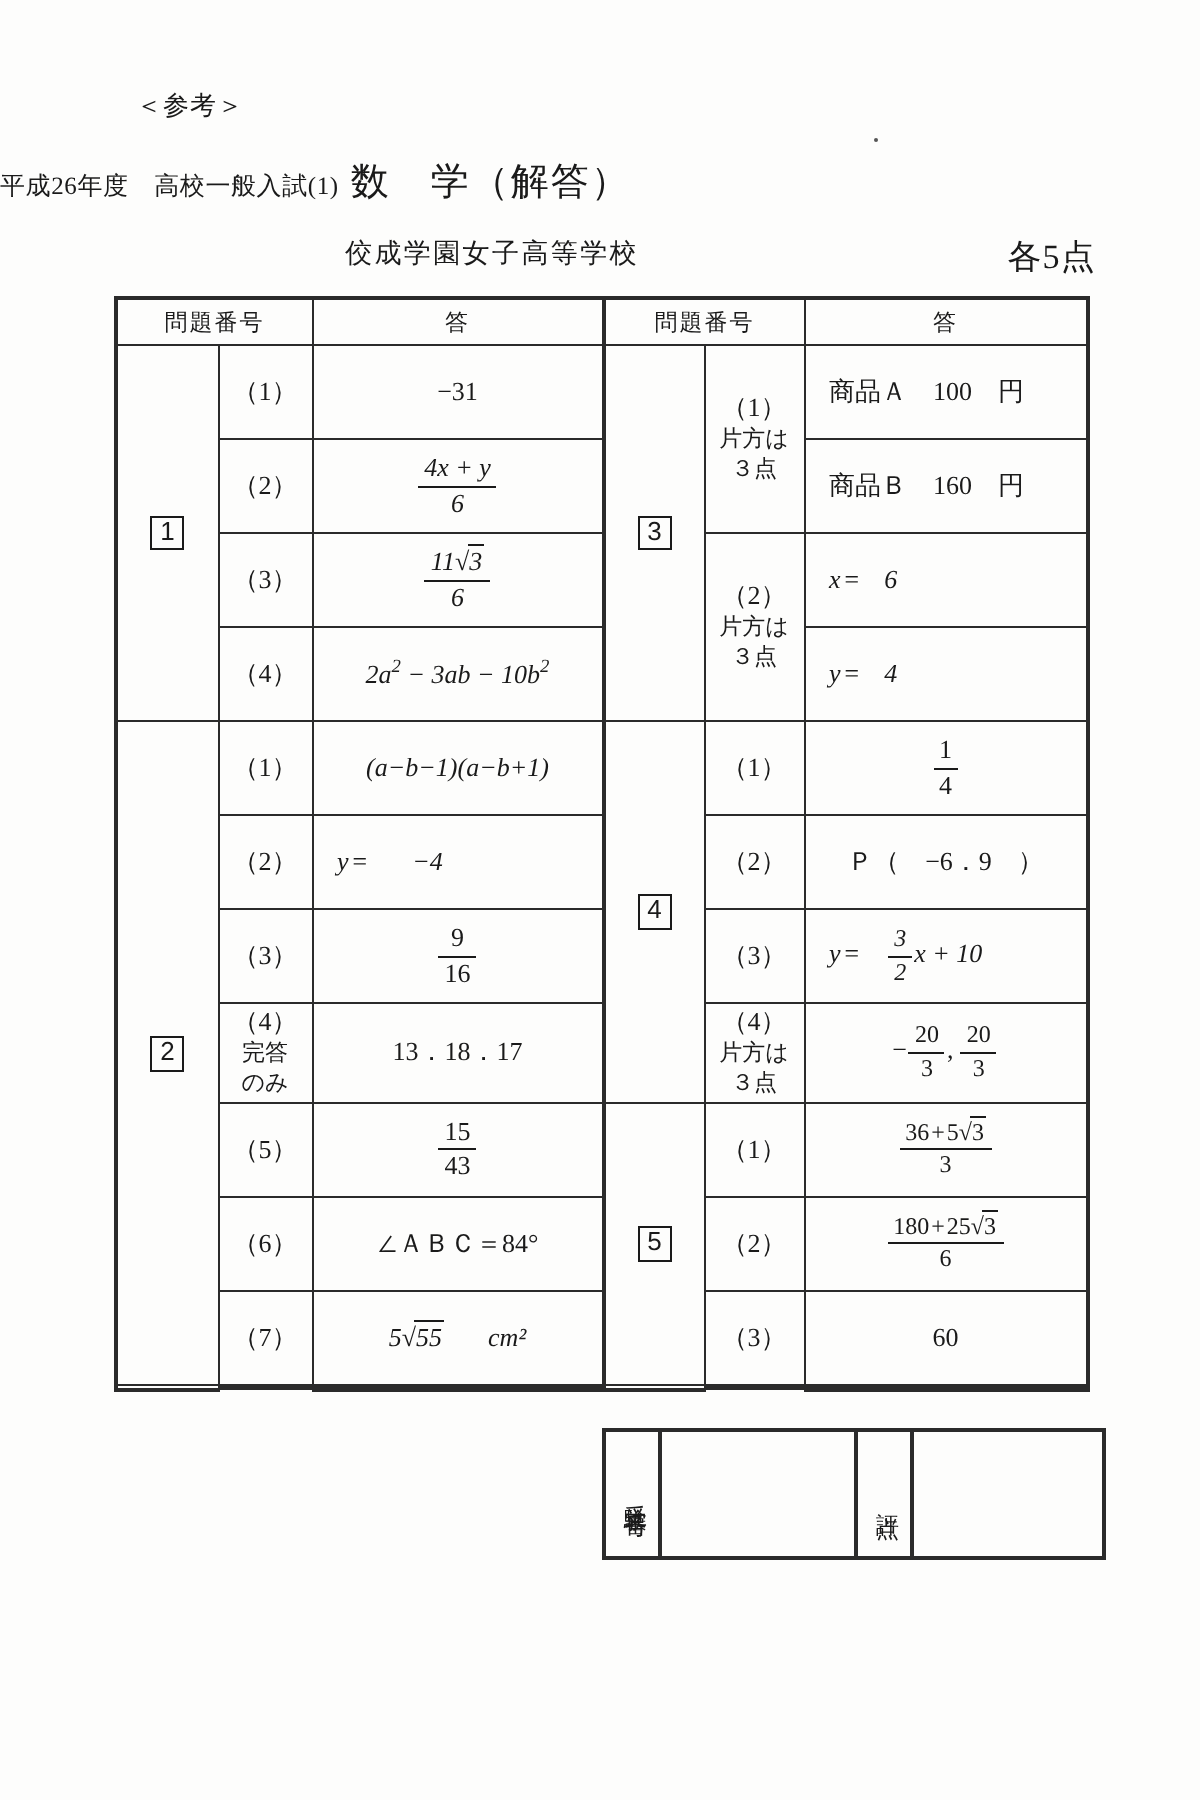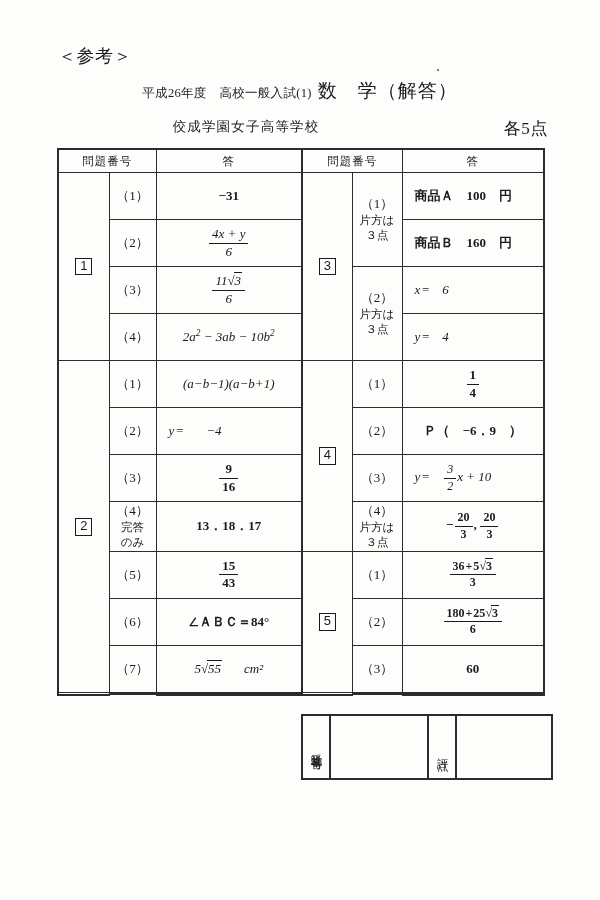--- a/index.html
+++ b/index.html
@@ -18,31 +18,30 @@
 
   .page {
     position: absolute;
     inset: 0;
     background: #fdfdfc;
   }
 
   
   .ref-tag {
     position: absolute;
-    left: 58px;
+    left: 68px;
     top: 44px;
-    font-size: 18px;
+    font-size: 13px;
     letter-spacing: 0.5px;
   }
   .title-line {
     position: absolute;
     left: 0;
     top: 78px;
     width: 600px;
-    text-align: center;
     white-space: nowrap;
   }
   .title-small {
     font-size: 12.5px;
     letter-spacing: 0.3px;
   }
   .title-big {
     font-size: 19px;
     letter-spacing: 1px;
     margin-left: 6px;
@@ -126,21 +125,21 @@
     line-height: 1.35;
   }
   .sublabel .sl2 { font-size: 11.5px; display: block; }
 
   .ans {
     font-size: 13px;
     font-style: italic;
     font-family: "Liberation Serif", serif;
     padding: 0 6px;
   }
-  .ans.plain { font-style: normal; font-weight: bold; }
+  .ans.plain { font-style: normal; }
   .ans.left  { text-align: left; padding-left: 12px; }
 
   
   .frac {
     display: inline-block;
     vertical-align: middle;
     text-align: center;
     line-height: 1.12;
     margin: 0 1px;
   }

